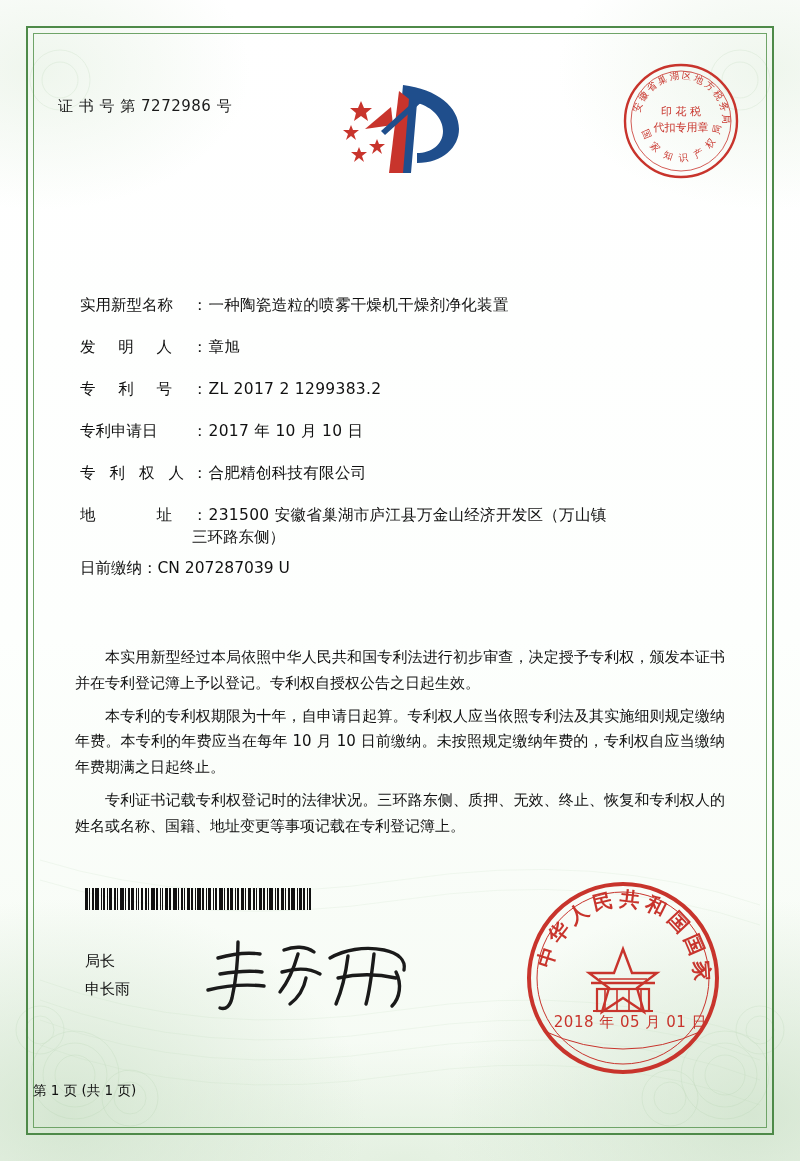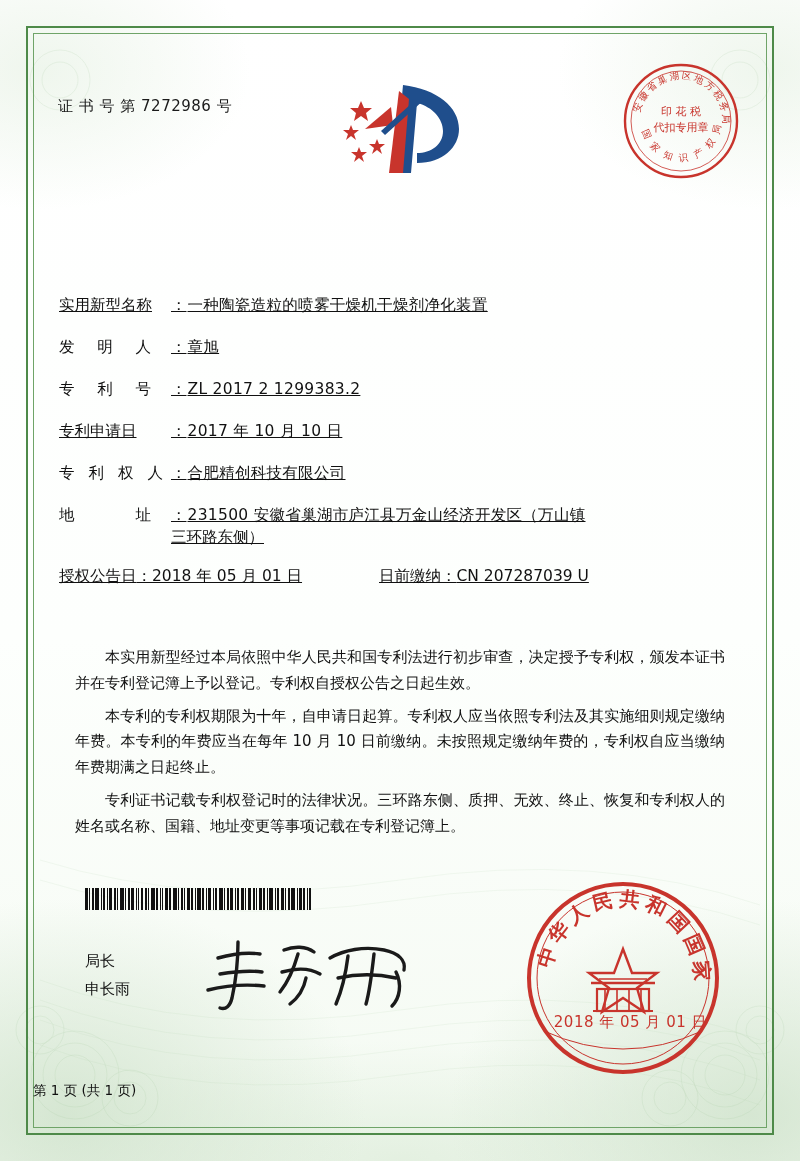--- a/index.html
+++ b/index.html
@@ -86,25 +86,24 @@
     letter-spacing: 4px;
     color: #111111;
     font-family: "DejaVu Sans", sans-serif;
   }
 
   
   .fields {
     position: absolute;
     left: 0; right: 0;
     top: 265px;
-    padding: 0 26px;
+    padding: 0 47px;
     font-size: 15.5px;
     color: #111;
     line-height: 1;
-    text-decoration: underline;
   }
   .field-row {
     display: flex;
     align-items: baseline;
     margin-bottom: 26.5px;
     white-space: nowrap;
   }
   .field-label {
     display: inline-block;
     width: 112px;
@@ -114,21 +113,21 @@
   .lbl-sp {
     display: inline-flex;
     justify-content: space-between;
     width: 92px;
   }
   .field-colon { margin: 0 1px 0 0; }
   .field-value { letter-spacing: 0.3px; }
   .addr-cont {
     margin-left: 112px;
     margin-top: -16px;
-    margin-bottom: 24px;
+    margin-bottom: 16px;
     font-size: 15.5px;
   }
   .pub-row {
     display: flex;
     align-items: baseline;
     margin-bottom: 6px;
   }
   .pub-left { width: 320px; flex: 0 0 320px; }
   .pub-right { }
 
@@ -327,23 +326,20 @@
               <span>地</span>
               <span>址</span>
             </span></span>
         <span class="field-colon">：</span>
         <span class="field-value">231500  安徽省巢湖市庐江县万金山经济开发区（万山镇</span>
       </div>
 
       <div class="addr-cont">三环路东侧）</div>
 
       <div class="pub-row">
-        <span class="pub-left">
-          <span>授权公告日</span>：<span>2018 年 05 月 01 日</span>
-        </span>
         <span class="pub-right">
           <span>日前缴纳</span>：<span>CN 207287039 U</span>
         </span>
       </div>
     </div>
 
     <div class="paras">
       <p>本实用新型经过本局依照中华人民共和国专利法进行初步审查，决定授予专利权，颁发本证书并在专利登记簿上予以登记。专利权自授权公告之日起生效。</p>
       <p>本专利的专利权期限为十年，自申请日起算。专利权人应当依照专利法及其实施细则规定缴纳年费。本专利的年费应当在每年 10 月 10 日前缴纳。未按照规定缴纳年费的，专利权自应当缴纳年费期满之日起终止。</p>
       <p>专利证书记载专利权登记时的法律状况。三环路东侧、质押、无效、终止、恢复和专利权人的姓名或名称、国籍、地址变更等事项记载在专利登记簿上。</p>

